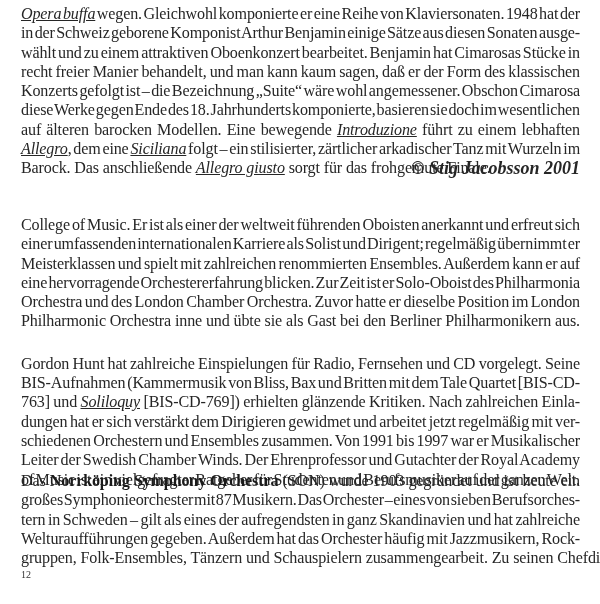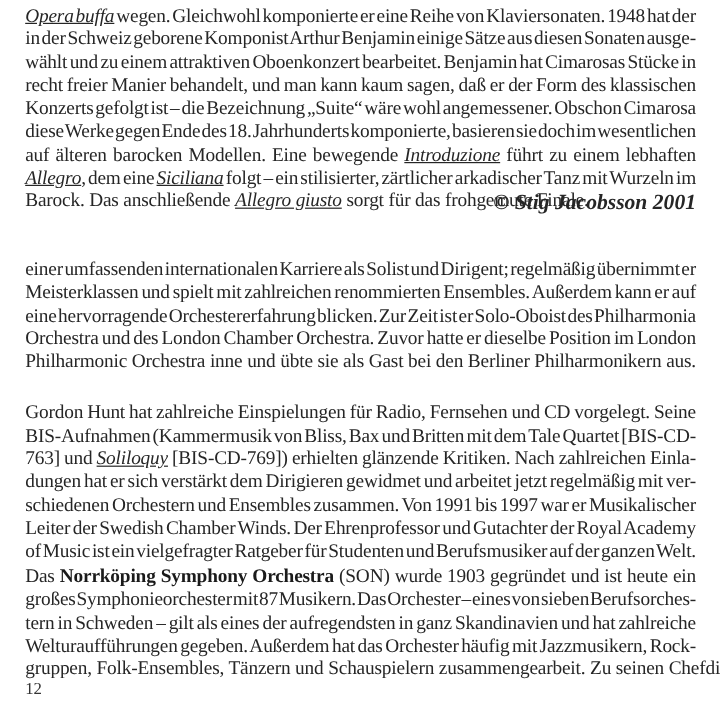--- a/index.html
+++ b/index.html
@@ -13,21 +13,21 @@
     margin: 0; font-size: 16.1px; line-height: 19.3px;
     text-align: justify; hyphens: manual; letter-spacing: -0.15px;
   }
   .l { display: block; text-align: justify; text-align-last: justify; white-space: nowrap; }
   .l.last { text-align-last: left; }
   .sig { text-align: right; font-style: italic; font-weight: bold; font-size: 18px; line-height: 19.3px; margin-top: 0; }
   .p1 { position: absolute; top: 0; left: 0; width: 559px; }
   .sigwrap { position: absolute; top: 155px; left: 0; width: 559px; }
   .p2 { position: absolute; top: 211px; left: 0; width: 559px; }
   .p3 { position: absolute; top: 467px; left: 0; width: 559px; }
-  .pagenum { position: absolute; left: 21px; top: 567px; font-size: 14px; line-height: 16px; color: #333; }
+  .pagenum { position: absolute; left: 21px; top: 567px; font-size: 10px; line-height: 16px; color: #333; }
   i { font-style: italic; text-decoration: underline; }
   b { font-weight: bold; color: #1a1a1a; }
 </style>
 </head>
 <body>
 
 <div class="page">
   <p class="p1">
       <span class="l" style="display: block; width: 559px; word-spacing: -2.29948px;"><i>Opera buffa</i><span> wegen. Gleichwohl komponierte er eine Reihe von Klaviersonaten. 1948 hat der</span></span>
       <span class="l" style="display: block; width: 559px; word-spacing: -2.44792px;"><span>in der Schweiz geborene Komponist Arthur Benjamin einige Sätze aus diesen Sonaten ausge-</span></span>
@@ -36,20 +36,21 @@
       <span class="l" style="display: block; width: 559px; word-spacing: -2.35795px;"><span>Konzerts gefolgt ist – die Bezeichnung „Suite“ wäre wohl angemessener. Obschon Cimarosa</span></span>
       <span class="l" style="display: block; width: 559px; word-spacing: -2.88411px;"><span>diese Werke gegen Ende des 18. Jahrhunderts komponierte, basieren sie doch im wesentlichen</span></span>
       <span class="l" style="display: block; width: 559px; word-spacing: 1.3px;"><span>auf älteren barocken Modellen. Eine bewegende </span><i>Introduzione</i><span> führt zu einem lebhaften</span></span>
       <span class="l" style="display: block; width: 559px; word-spacing: -2.0613px;"><i>Allegro</i><span>, dem eine </span><i>Siciliana</i><span> folgt – ein stilisierter, zärtlicher arkadischer Tanz mit Wurzeln im</span></span>
       <span class="l last" style="display: block; width: 559px;"><span>Barock. Das anschließende </span><i>Allegro giusto</i><span> sorgt für das frohgemute Finale.</span></span>
     </p>
   <div class="sigwrap">
       <div class="sig">© Stig Jacobsson 2001</div>
     </div>
   <p class="p2">
+      <span class="l" style="display: block; width: 559px; word-spacing: -1.94643px;"><span>College of Music. Er ist als einer der weltweit führenden Oboisten anerkannt und erfreut sich</span></span>
       <span class="l" style="display: block; width: 559px; word-spacing: -2.62188px;"><span>einer umfassenden internationalen Karriere als Solist und Dirigent; regelmäßig übernimmt er</span></span>
       <span class="l" style="display: block; width: 559px; word-spacing: -1.49063px;"><span>Meisterklassen und spielt mit zahlreichen renommierten Ensembles. Außerdem kann er auf</span></span>
       <span class="l" style="display: block; width: 559px; word-spacing: -2.66562px;"><span>eine hervorragende Orchestererfahrung blicken. Zur Zeit ist er Solo-Oboist des Philharmonia</span></span>
       <span class="l" style="display: block; width: 559px; word-spacing: -1.31901px;"><span>Orchestra und des London Chamber Orchestra. Zuvor hatte er dieselbe Position im London</span></span>
       <span class="l" style="display: block; width: 559px; word-spacing: 0.0338542px;"><span>Philharmonic Orchestra inne und übte sie als Gast bei den Berliner Philharmonikern aus.</span></span>
       <span class="l" style="display: block; width: 559px; word-spacing: -0.53267px; margin-top: 23px;"><span>Gordon Hunt hat zahlreiche Einspielungen für Radio, Fernsehen und CD vorgelegt. Seine</span></span>
       <span class="l" style="display: block; width: 559px; word-spacing: -2.12784px;"><span>BIS-Aufnahmen (Kammermusik von Bliss, Bax und Britten mit dem Tale Quartet [BIS-CD-</span></span>
       <span class="l" style="display: block; width: 559px; word-spacing: -0.414931px;"><span>763] und </span><i>Soliloquy</i><span> [BIS-CD-769]) erhielten glänzende Kritiken. Nach zahlreichen Einla-</span></span>
       <span class="l" style="display: block; width: 559px; word-spacing: -1.40505px;"><span>dungen hat er sich verstärkt dem Dirigieren gewidmet und arbeitet jetzt regelmäßig mit ver-</span></span>
       <span class="l" style="display: block; width: 559px; word-spacing: -1.61648px;"><span>schiedenen Orchestern und Ensembles zusammen. Von 1991 bis 1997 war er Musikalischer</span></span>

